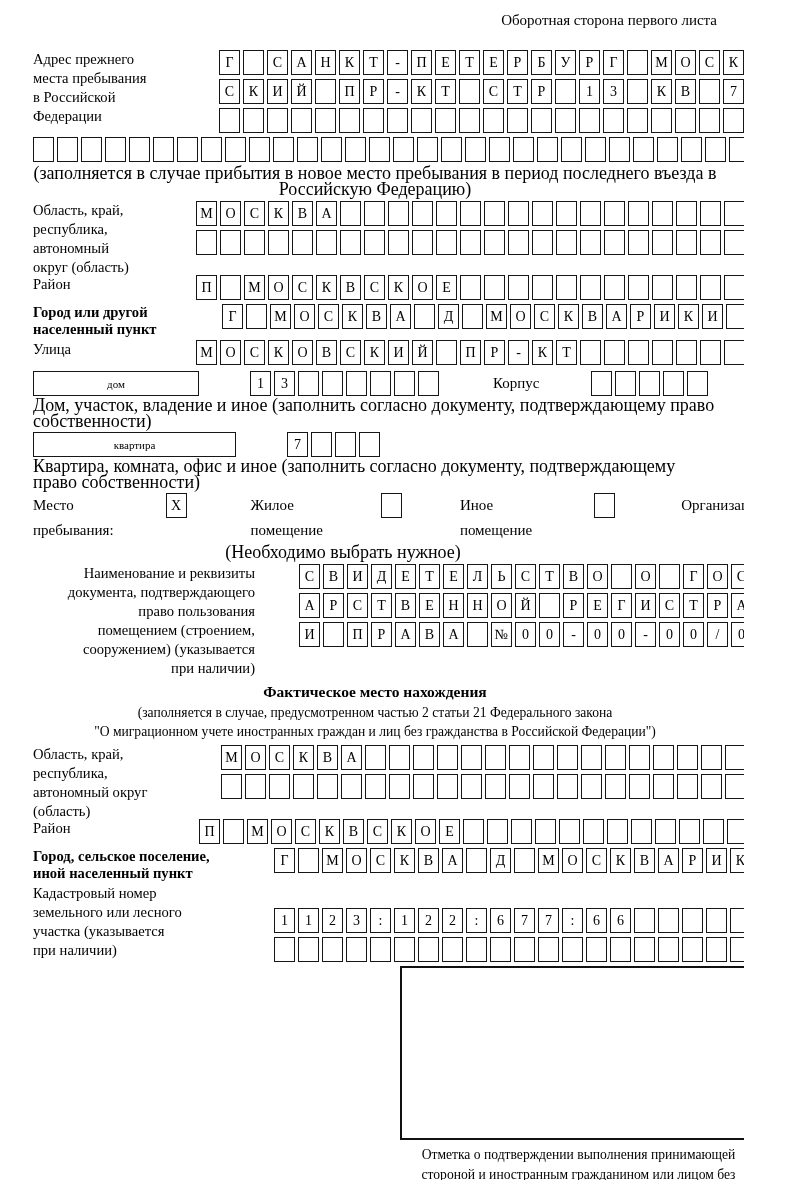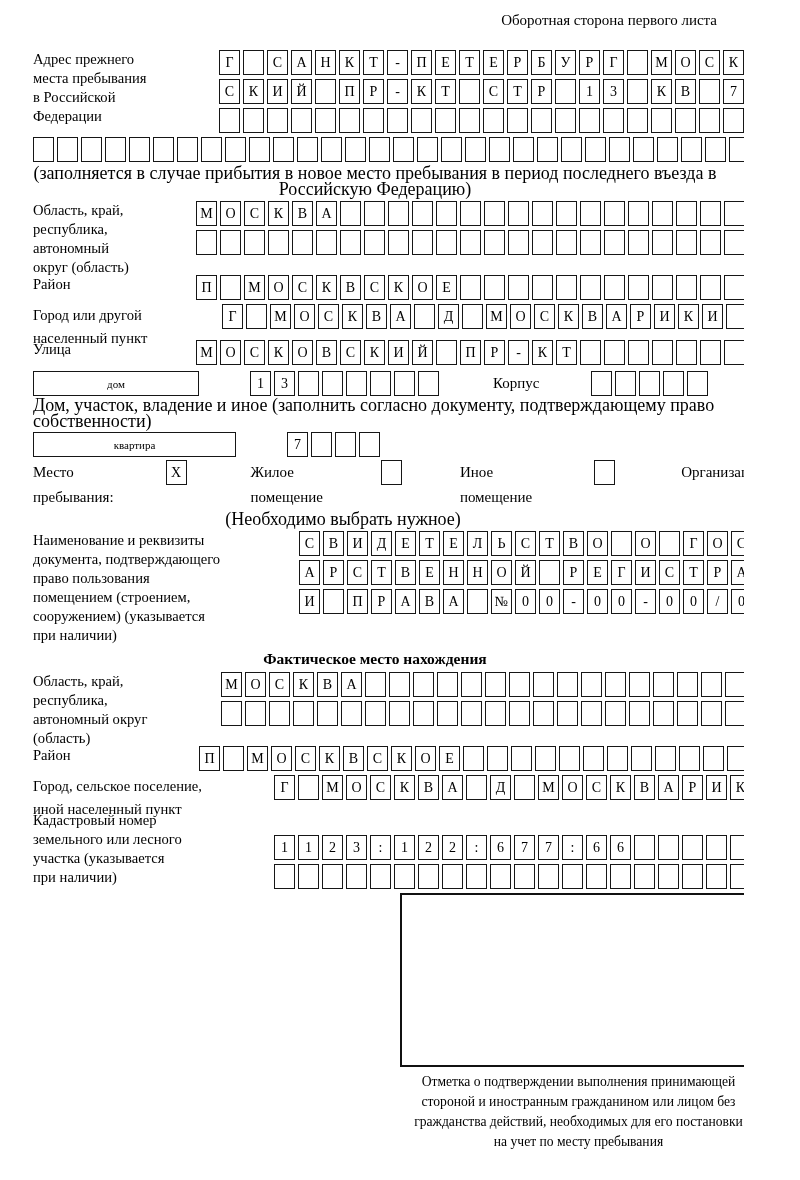--- a/index.html
+++ b/index.html
@@ -4,40 +4,40 @@
 <style>
   html,body{margin:0;padding:0;background:#fff;}
   .page{
     position:relative;width:744px;height:1180px;box-sizing:border-box;
     padding:12px 27px 0 33px;background:#fff;color:#000;
     font-family:"Liberation Serif","DejaVu Serif",serif;overflow:hidden;
   }
   .header-note{text-align:right;font-size:15px;line-height:16px;margin-bottom:22px;}
   .frow{display:flex;align-items:flex-start;gap:44px;}
   .label{font-size:14.6px;line-height:19px;white-space:pre-line;flex:none;}
-  .lh17{line-height:23px;}
+  .lh17{line-height:17px;font-weight:bold;}
   .cellrow{display:flex;gap:3px;flex:none;}
   .cellcol{display:flex;flex-direction:column;gap:4px;}
   .cell{
     width:21px;height:25px;box-sizing:border-box;border:1.5px solid #161616;
     display:flex;align-items:center;justify-content:center;
     font-size:14px;line-height:1;flex:none;background:#fff;
   }
   .widebox{
     height:25px;box-sizing:border-box;border:1.5px solid #161616;
     display:flex;align-items:center;justify-content:center;
     font-size:11px;flex:none;background:#fff;
   }
   .caption{font-size:18px;line-height:16px;white-space:pre-line;}
   .center{text-align:center;}
   .sec-title{font-size:15.5px;font-weight:bold;text-align:center;margin:4px 0 4px;line-height:19px;}
   .inline-label{font-size:15px;line-height:25px;flex:none;}
   
   .w142{width:142px;} .w119{width:119px;} .w145{width:145px;}
-  .w222{width:222px;} .w144{width:144px;} .w122{width:122px;} .w197{width:197px;}
+  .w222{width:222px;text-align:right;} .w144{width:144px;} .w122{width:122px;} .w197{width:197px;}
   .prev-block .cellcol{gap:4px;}
   .row4{margin-top:4px;}
   .prev-caption{margin-top:3px;margin-bottom:2px;}
   .oblast-block{height:72px;margin-top:4px;}
   .raion-row{margin-top:2px;}
   .gorod-block{height:34px;margin-top:4px;}
   .ulitsa-row{margin-top:2px;}
   .dom-row{margin-top:6px;}
   .dom-row .widebox{width:166px;margin-right:7px;}
   .kv-row{margin-top:3px;}
@@ -381,20 +381,21 @@
 
   <div class="frow kv-row">
     <div class="widebox">квартира</div>
     <div class="cellrow">
         <div class="cell">7</div>
         <div class="cell"></div>
         <div class="cell"></div>
         <div class="cell"></div>
       </div>
   </div>
+  <div class="caption under-caption">Квартира, комната, офис и иное (заполнить согласно документу, подтверждающему право собственности)</div>
 
   <div class="frow mesto-row">
     <span class="plabel">Место пребывания:</span>
     <div class="cell ml8">X</div>
     <span class="plabel ml12">Жилое помещение</span>
     <div class="cell ml14"></div>
     <span class="plabel ml14">Иное помещение</span>
     <div class="cell ml18"></div>
     <span class="plabel ml22">Организация</span>
   </div>
@@ -474,20 +475,22 @@
           <div class="cell">0</div>
           <div class="cell">/</div>
           <div class="cell">0</div>
           <div class="cell">0</div>
           <div class="cell">0</div>
         </div>
     </div>
   </div>
 
   <h2 class="fact-title">Фактическое место нахождения</h2>
+  <div class="fact-intro">(заполняется в случае, предусмотренном частью 2 статьи 21 Федерального закона
+"О миграционном учете иностранных граждан и лиц без гражданства в Российской Федерации")</div>
 
   <div class="frow fact-oblast">
     <div class="label w144">Область, край,
 республика,
 автономный округ
 (область)</div>
     <div class="cellcol">
       <div class="cellrow">
           <div class="cell">М</div>
           <div class="cell">О</div>

